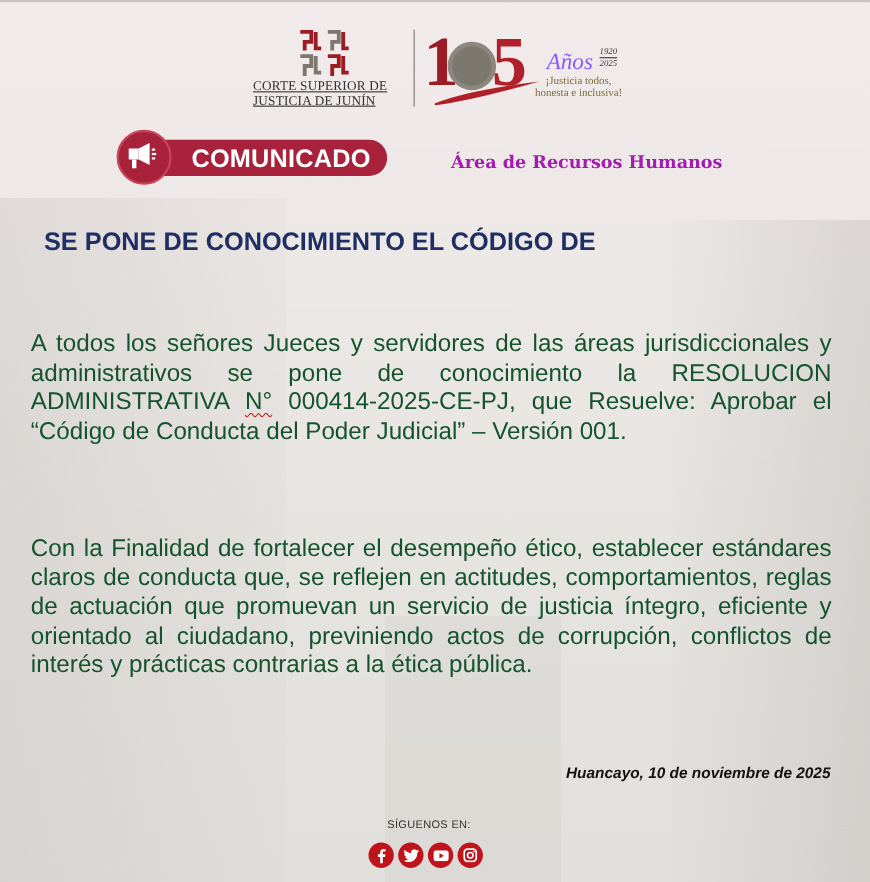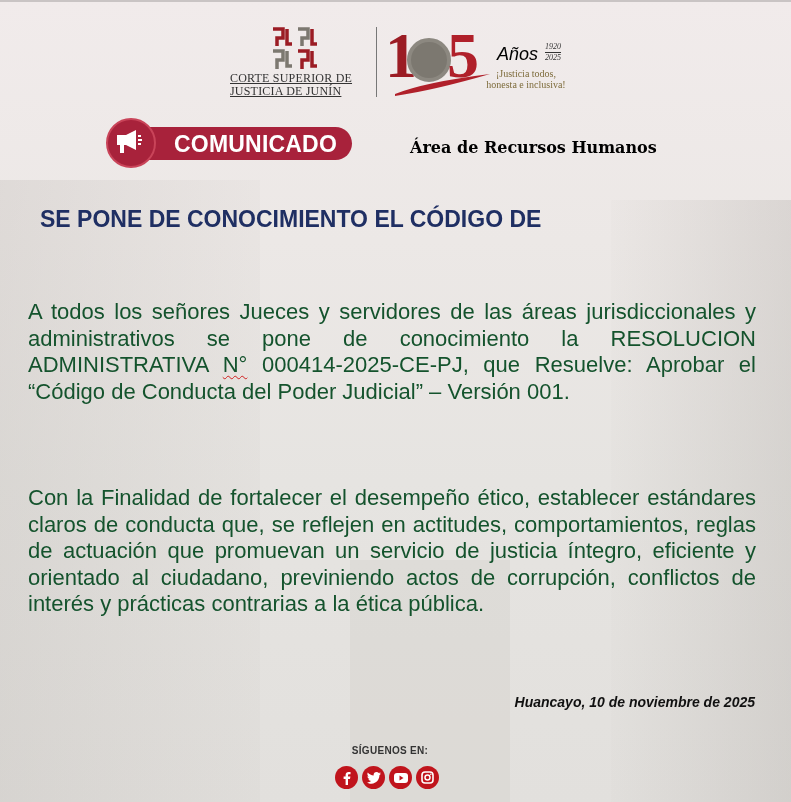--- a/index.html
+++ b/index.html
@@ -20,43 +20,43 @@
   .header { position:absolute; left:230px; top:22px; width:340px; height:80px; }
   .pj-logo { position:absolute; left:40px; top:4px; width:50px; height:44px; }
   .corte-text { position:absolute; left:0; top:50px; width:140px; text-align:left;
     font-family:"Liberation Serif", serif; font-size:12px; line-height:13px; color:#333; letter-spacing:0.2px;text-decoration:underline; }
   .vdivider { position:absolute; left:146px; top:5px; width:1px; height:70px; background:#777; }
   .anniv { position:absolute; left:155px; top:2px; width:190px; height:80px; }
   .big-1 { position:absolute; left:0; top:0; font-family:"Liberation Serif", serif; font-size:64px; font-weight:bold; color:#9b1c24; line-height:64px; }
   .big-0 { position:absolute; left:22px; top:14px; width:44px; height:44px; border-radius:50%; background:#7c7870; border:4px solid #8c8880; box-sizing:border-box; }
   .big-5 { position:absolute; left:62px; top:0; font-family:"Liberation Serif", serif; font-size:64px; font-weight:bold; color:#b0202a; line-height:64px; }
   .swoosh { position:absolute; left:10px; top:48px; width:95px; height:24px; }
-  .anos { position:absolute; left:112px; top:20px; font-family:Liberation Sans, sans-serif; font-style:italic; font-size:18px; color:#000000; }
+  .anos { position:absolute; left:112px; top:20px; font-family:Liberation Serif, serif; font-style:italic; font-size:21px; color:#8b5cf6; }
   .years { position:absolute; left:160px; top:18px; font-family:"Liberation Serif", serif; font-style:italic; font-size:8px; color:#333; line-height:10px; text-align:left; }
   .years .sep { display:block; height:1px; background:#333; margin:0 0; }
   .slogan { position:absolute; left:86px; top:44px; width:110px; text-align:center; font-family:"Liberation Serif", serif; font-size:10px; line-height:11px; color:#7d6b3a; }
 
   .comunicado { position:absolute; left:106px; top:118px; width:248px; height:48px; }
   .com-pill { position:absolute; left:22px; top:9px; width:224px; height:33px; border-radius:17px; background:#a8223b; }
   .com-circle { position:absolute; left:0; top:0; width:50px; height:50px; border-radius:50%; background:#a8223b; border:2px solid #c94459; box-sizing:border-box; }
   .com-label { position:absolute; left:68px; top:13px; font-size:23px; font-weight:bold; color:#fff; letter-spacing:0.2px; font-stretch:condensed;text-align:center; }
   .mega { position:absolute; left:10px; top:11px; width:30px; height:26px; }
-  .area { position:absolute; left:410px; top:138px; font-family:"DejaVu Serif", serif; font-weight:bold; font-size:16px; color:#000000; }
+  .area { position:absolute; left:410px; top:138px; font-family:"DejaVu Serif", serif; font-weight:bold; font-size:16px; color:#a21caf; }
 
   .title { position:absolute; left:40px; top:204px; width:711px; 
     font-size:23px; line-height:31px; font-weight:bold; color:#1f2f63; }
 
   .body-text { position:absolute; left:28px; width:728px; font-size:22px; line-height:26.5px; color:#14532d; text-align:justify; }
   .p1 { top:299px; }
   .p2 { top:485px; }
   .squig { text-decoration: underline wavy #d02020; text-decoration-thickness:1px; text-underline-offset:3px; }
 
   .date { position:absolute; right:36px; top:694px; font-size:14px; font-weight:bold; font-style:italic; color:#111; }
 
-  .follow { position:absolute; left:330px; top:745px; width:120px; text-align:center; font-size:10px; font-weight:bold; color:#333; letter-spacing:0.3px; }
+  .follow { position:absolute; left:330px; top:745px; width:120px; text-align:center; font-size:10px; font-weight:normal; color:#333; letter-spacing:0.3px; }
   .socials { position:absolute; left:335px; top:766px; width:110px; height:24px; display:flex; gap:4px; }
   .soc { width:23px; height:23px; border-radius:50%; background:#c0141c; display:flex; align-items:center; justify-content:center; }
 </style>
 </head>
 <body>
 
 <div class="topline"></div>
 <div class="bg-shape bldg1"></div>
 <div class="bg-shape bldg2"></div>
 <div class="bg-shape bldg3"></div>

